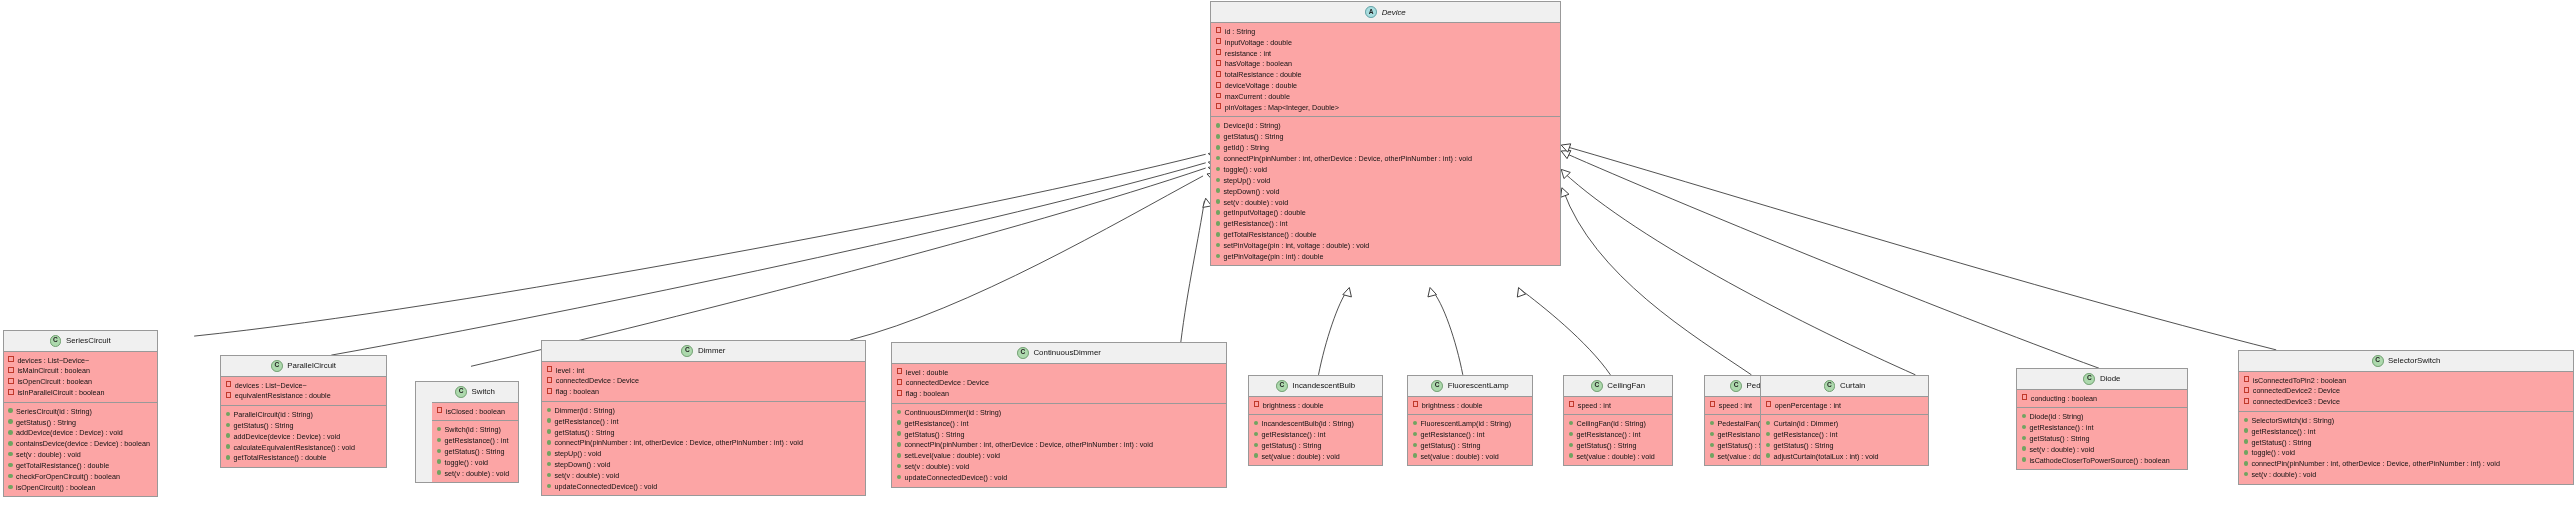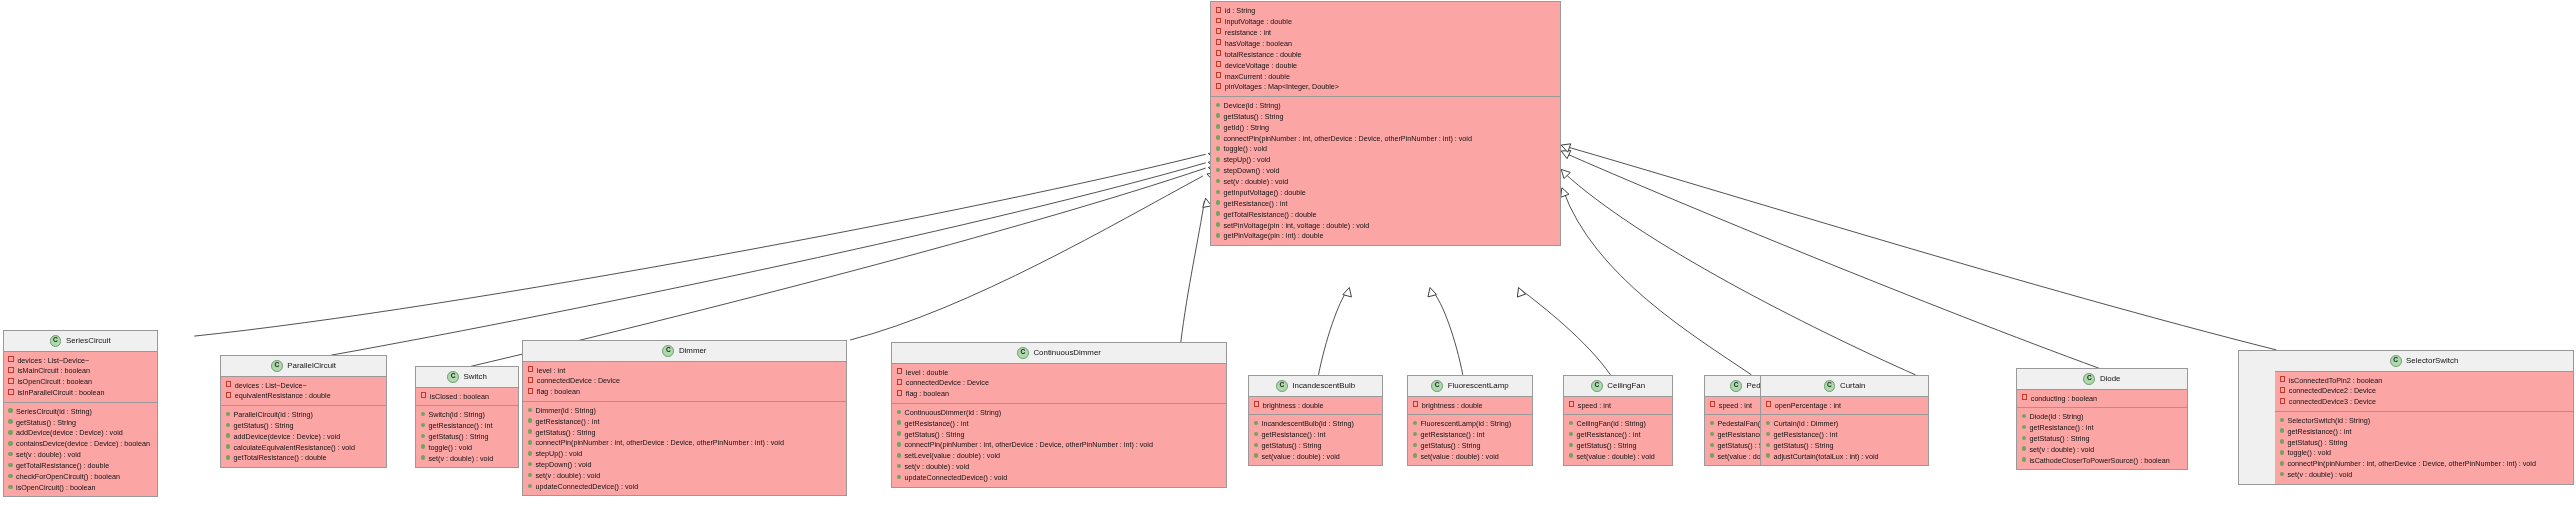--- a/index.html
+++ b/index.html
@@ -163,20 +163,24 @@
       <g>
         <path d="M 3200 561 C 2950 470, 2560 310, 2383 232" fill="none" stroke="#333333" stroke-width="1.3"></path>
         <polygon points="0,0 -13,-6.76 -13,6.76" fill="#FFFFFF" stroke="#333333" stroke-width="1.3" stroke-linejoin="miter" transform="translate(2380,230) rotate(205)"></polygon>
       </g>
       <g>
         <path d="M 3470 533 C 3100 440, 2620 290, 2383 222" fill="none" stroke="#333333" stroke-width="1.3"></path>
         <polygon points="0,0 -13,-6.76 -13,6.76" fill="#FFFFFF" stroke="#333333" stroke-width="1.3" stroke-linejoin="miter" transform="translate(2380,221) rotate(200)"></polygon>
       </g>
     </svg>
 <div class="uml-class" style="left: 1210px; top: 1.3px; width: 351px;">
+      <div class="class-header">
+        <span class="class-badge badge-abstract">A</span>
+        <span class="class-title abstract">Device</span>
+      </div>
       <div class="class-section section-attrs">
         <div class="member-row">
           <span class="vis-mark vis-private"></span>
           <span class="member-text">id : String</span>
         </div>
         <div class="member-row">
           <span class="vis-mark vis-private"></span>
           <span class="member-text">inputVoltage : double</span>
         </div>
         <div class="member-row">
@@ -348,21 +352,21 @@
         <div class="member-row">
           <span class="vis-mark vis-public"></span>
           <span class="member-text">calculateEquivalentResistance() : void</span>
         </div>
         <div class="member-row">
           <span class="vis-mark vis-public"></span>
           <span class="member-text">getTotalResistance() : double</span>
         </div>
       </div>
     </div>
-    <div class="uml-class" style="left: 415px; top: 366px; width: 104px;">
+    <div class="uml-class" style="left: 415px; top: 381px; width: 104px; padding-left: 16px;">
       <div class="class-header">
         <span class="class-badge badge-class">C</span>
         <span class="class-title">Switch</span>
       </div>
       <div class="class-section section-attrs">
         <div class="member-row">
           <span class="vis-mark vis-private"></span>
           <span class="member-text">isClosed : boolean</span>
         </div>
       </div>
@@ -382,21 +386,21 @@
         <div class="member-row">
           <span class="vis-mark vis-public"></span>
           <span class="member-text">toggle() : void</span>
         </div>
         <div class="member-row">
           <span class="vis-mark vis-public"></span>
           <span class="member-text">set(v : double) : void</span>
         </div>
       </div>
     </div>
-    <div class="uml-class" style="left: 522px; top: 340px; width: 325px;">
+    <div class="uml-class" style="left: 541px; top: 340px; width: 325px;">
       <div class="class-header">
         <span class="class-badge badge-class">C</span>
         <span class="class-title">Dimmer</span>
       </div>
       <div class="class-section section-attrs">
         <div class="member-row">
           <span class="vis-mark vis-private"></span>
           <span class="member-text">level : int</span>
         </div>
         <div class="member-row">
@@ -670,21 +674,21 @@
         <div class="member-row">
           <span class="vis-mark vis-public"></span>
           <span class="member-text">set(v : double) : void</span>
         </div>
         <div class="member-row">
           <span class="vis-mark vis-public"></span>
           <span class="member-text">isCathodeCloserToPowerSource() : boolean</span>
         </div>
       </div>
     </div>
-    <div class="uml-class" style="left: 2238px; top: 350px; width: 336px; padding-left: 36px;">
+    <div class="uml-class" style="left: 2238px; top: 350px; width: 336px;">
       <div class="class-header">
         <span class="class-badge badge-class">C</span>
         <span class="class-title">SelectorSwitch</span>
       </div>
       <div class="class-section section-attrs">
         <div class="member-row">
           <span class="vis-mark vis-private"></span>
           <span class="member-text">isConnectedToPin2 : boolean</span>
         </div>
         <div class="member-row">

